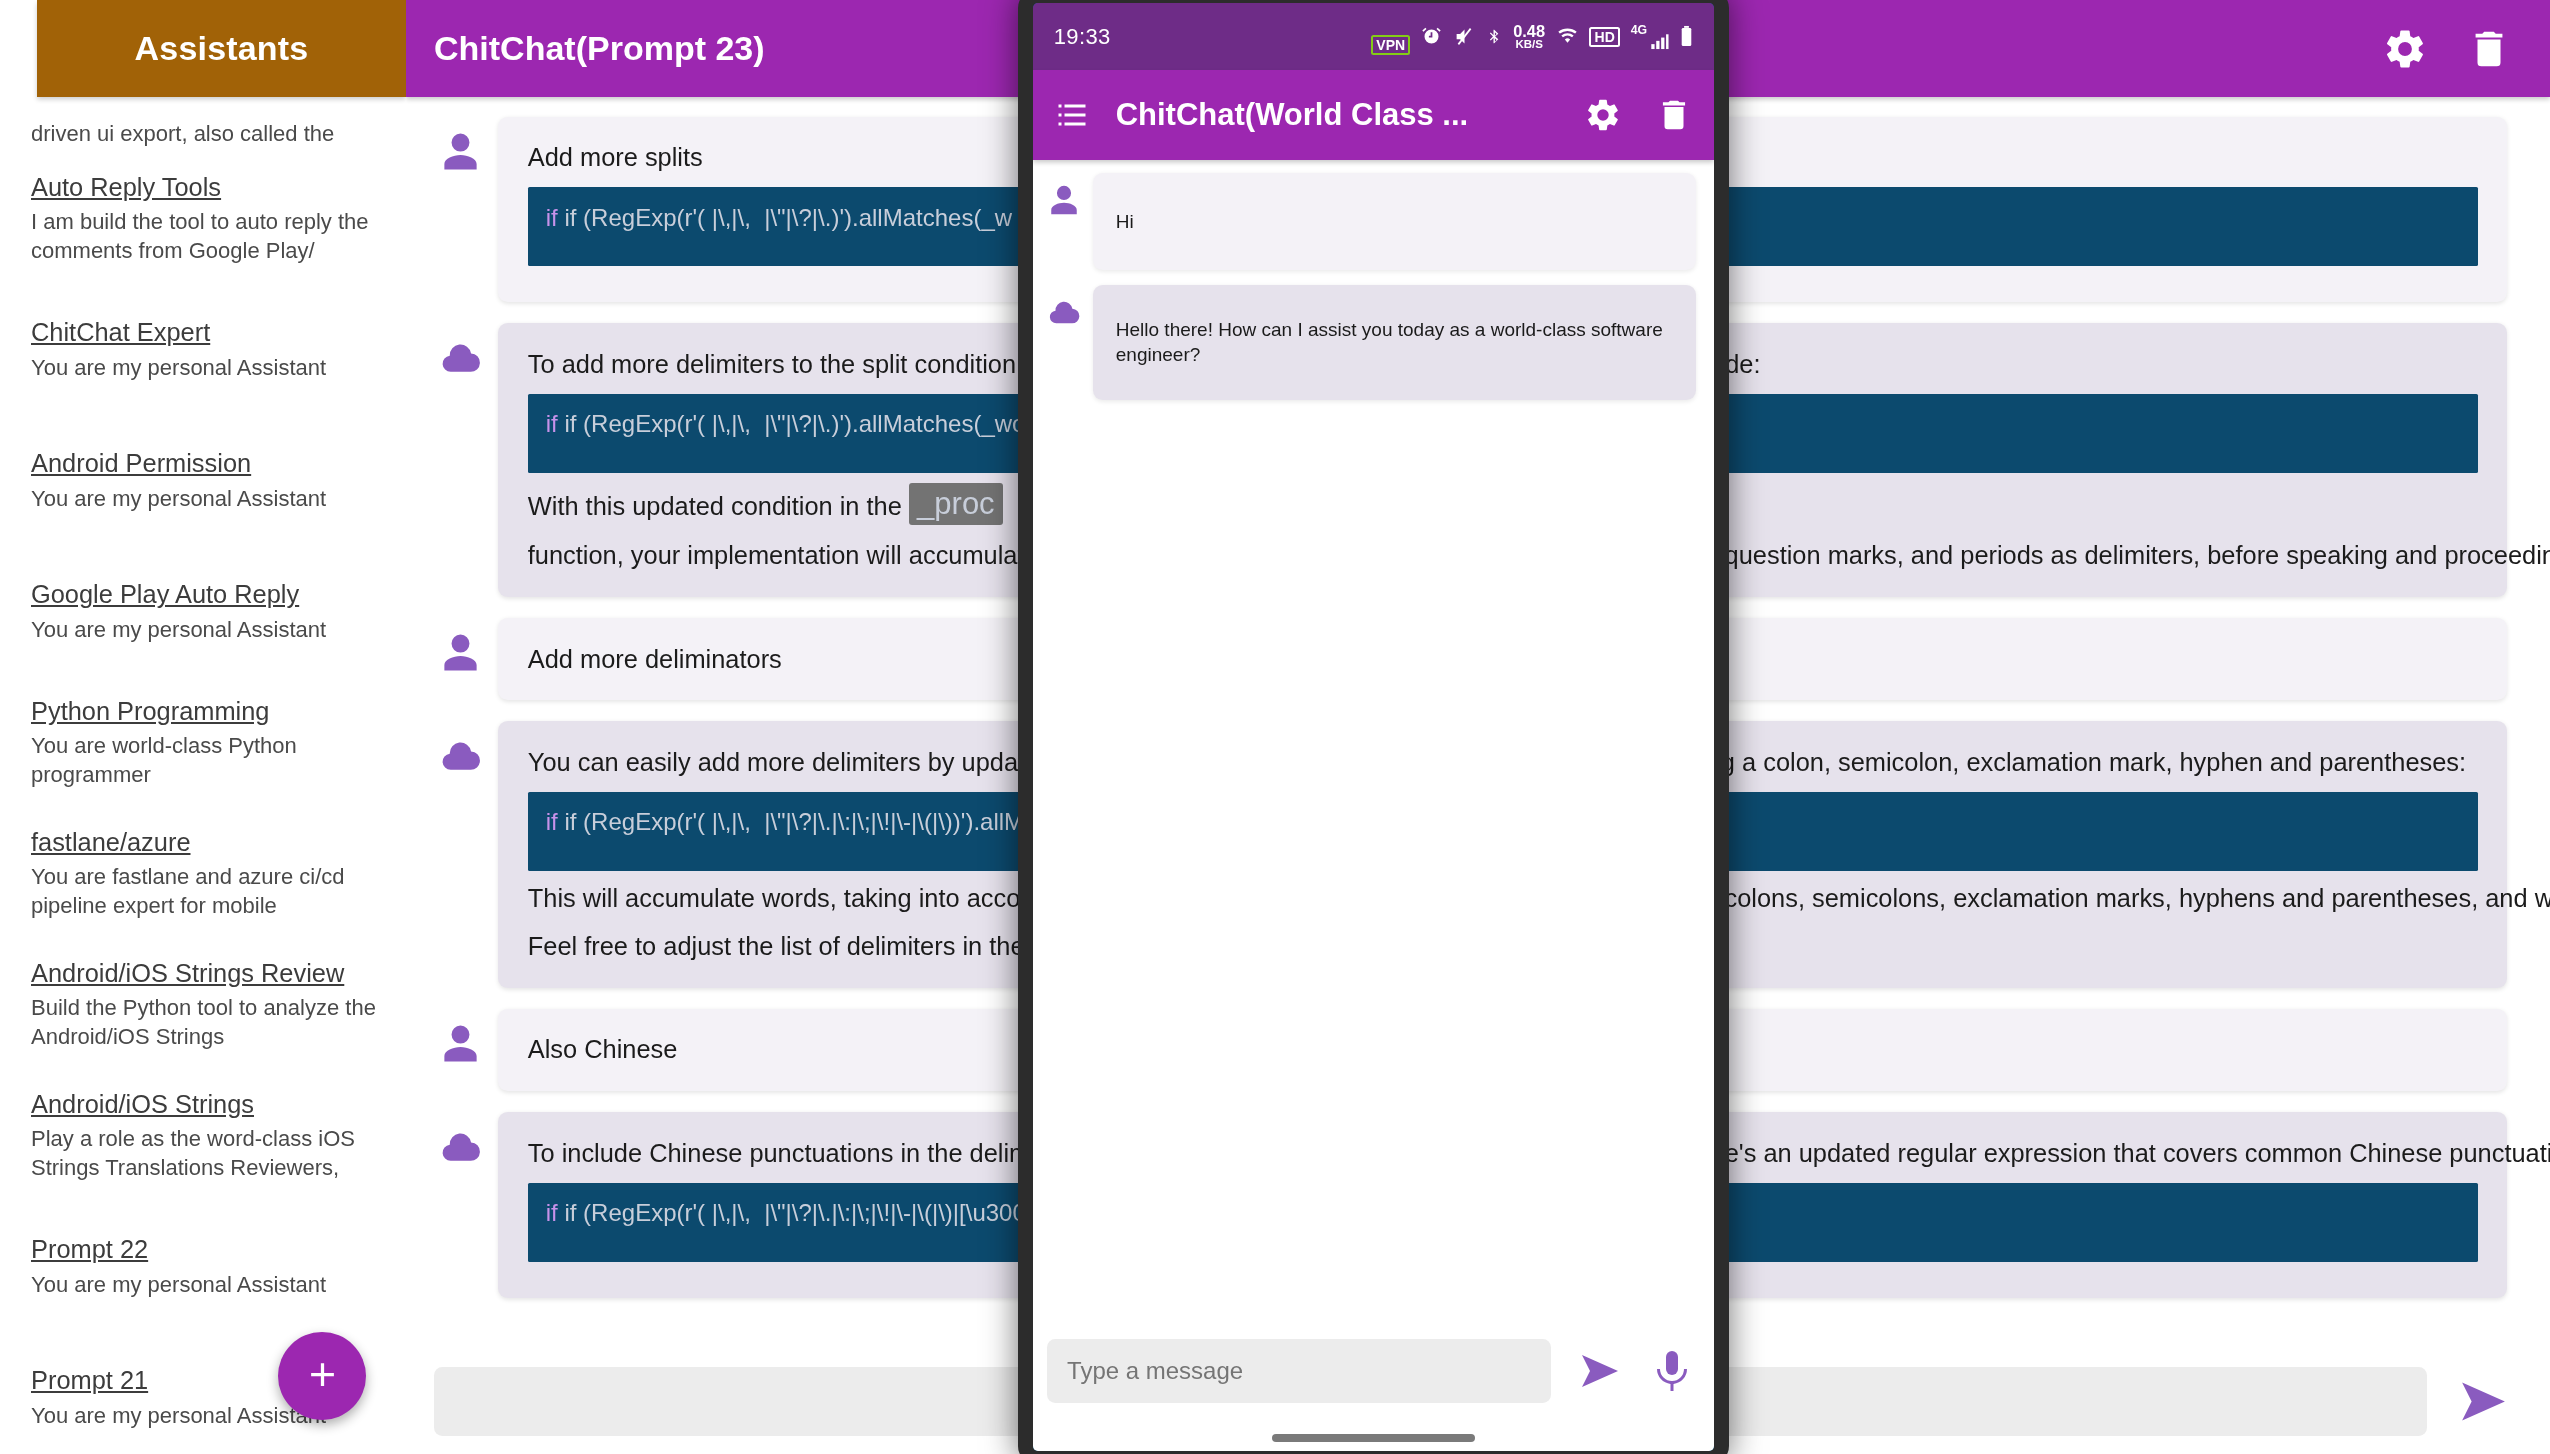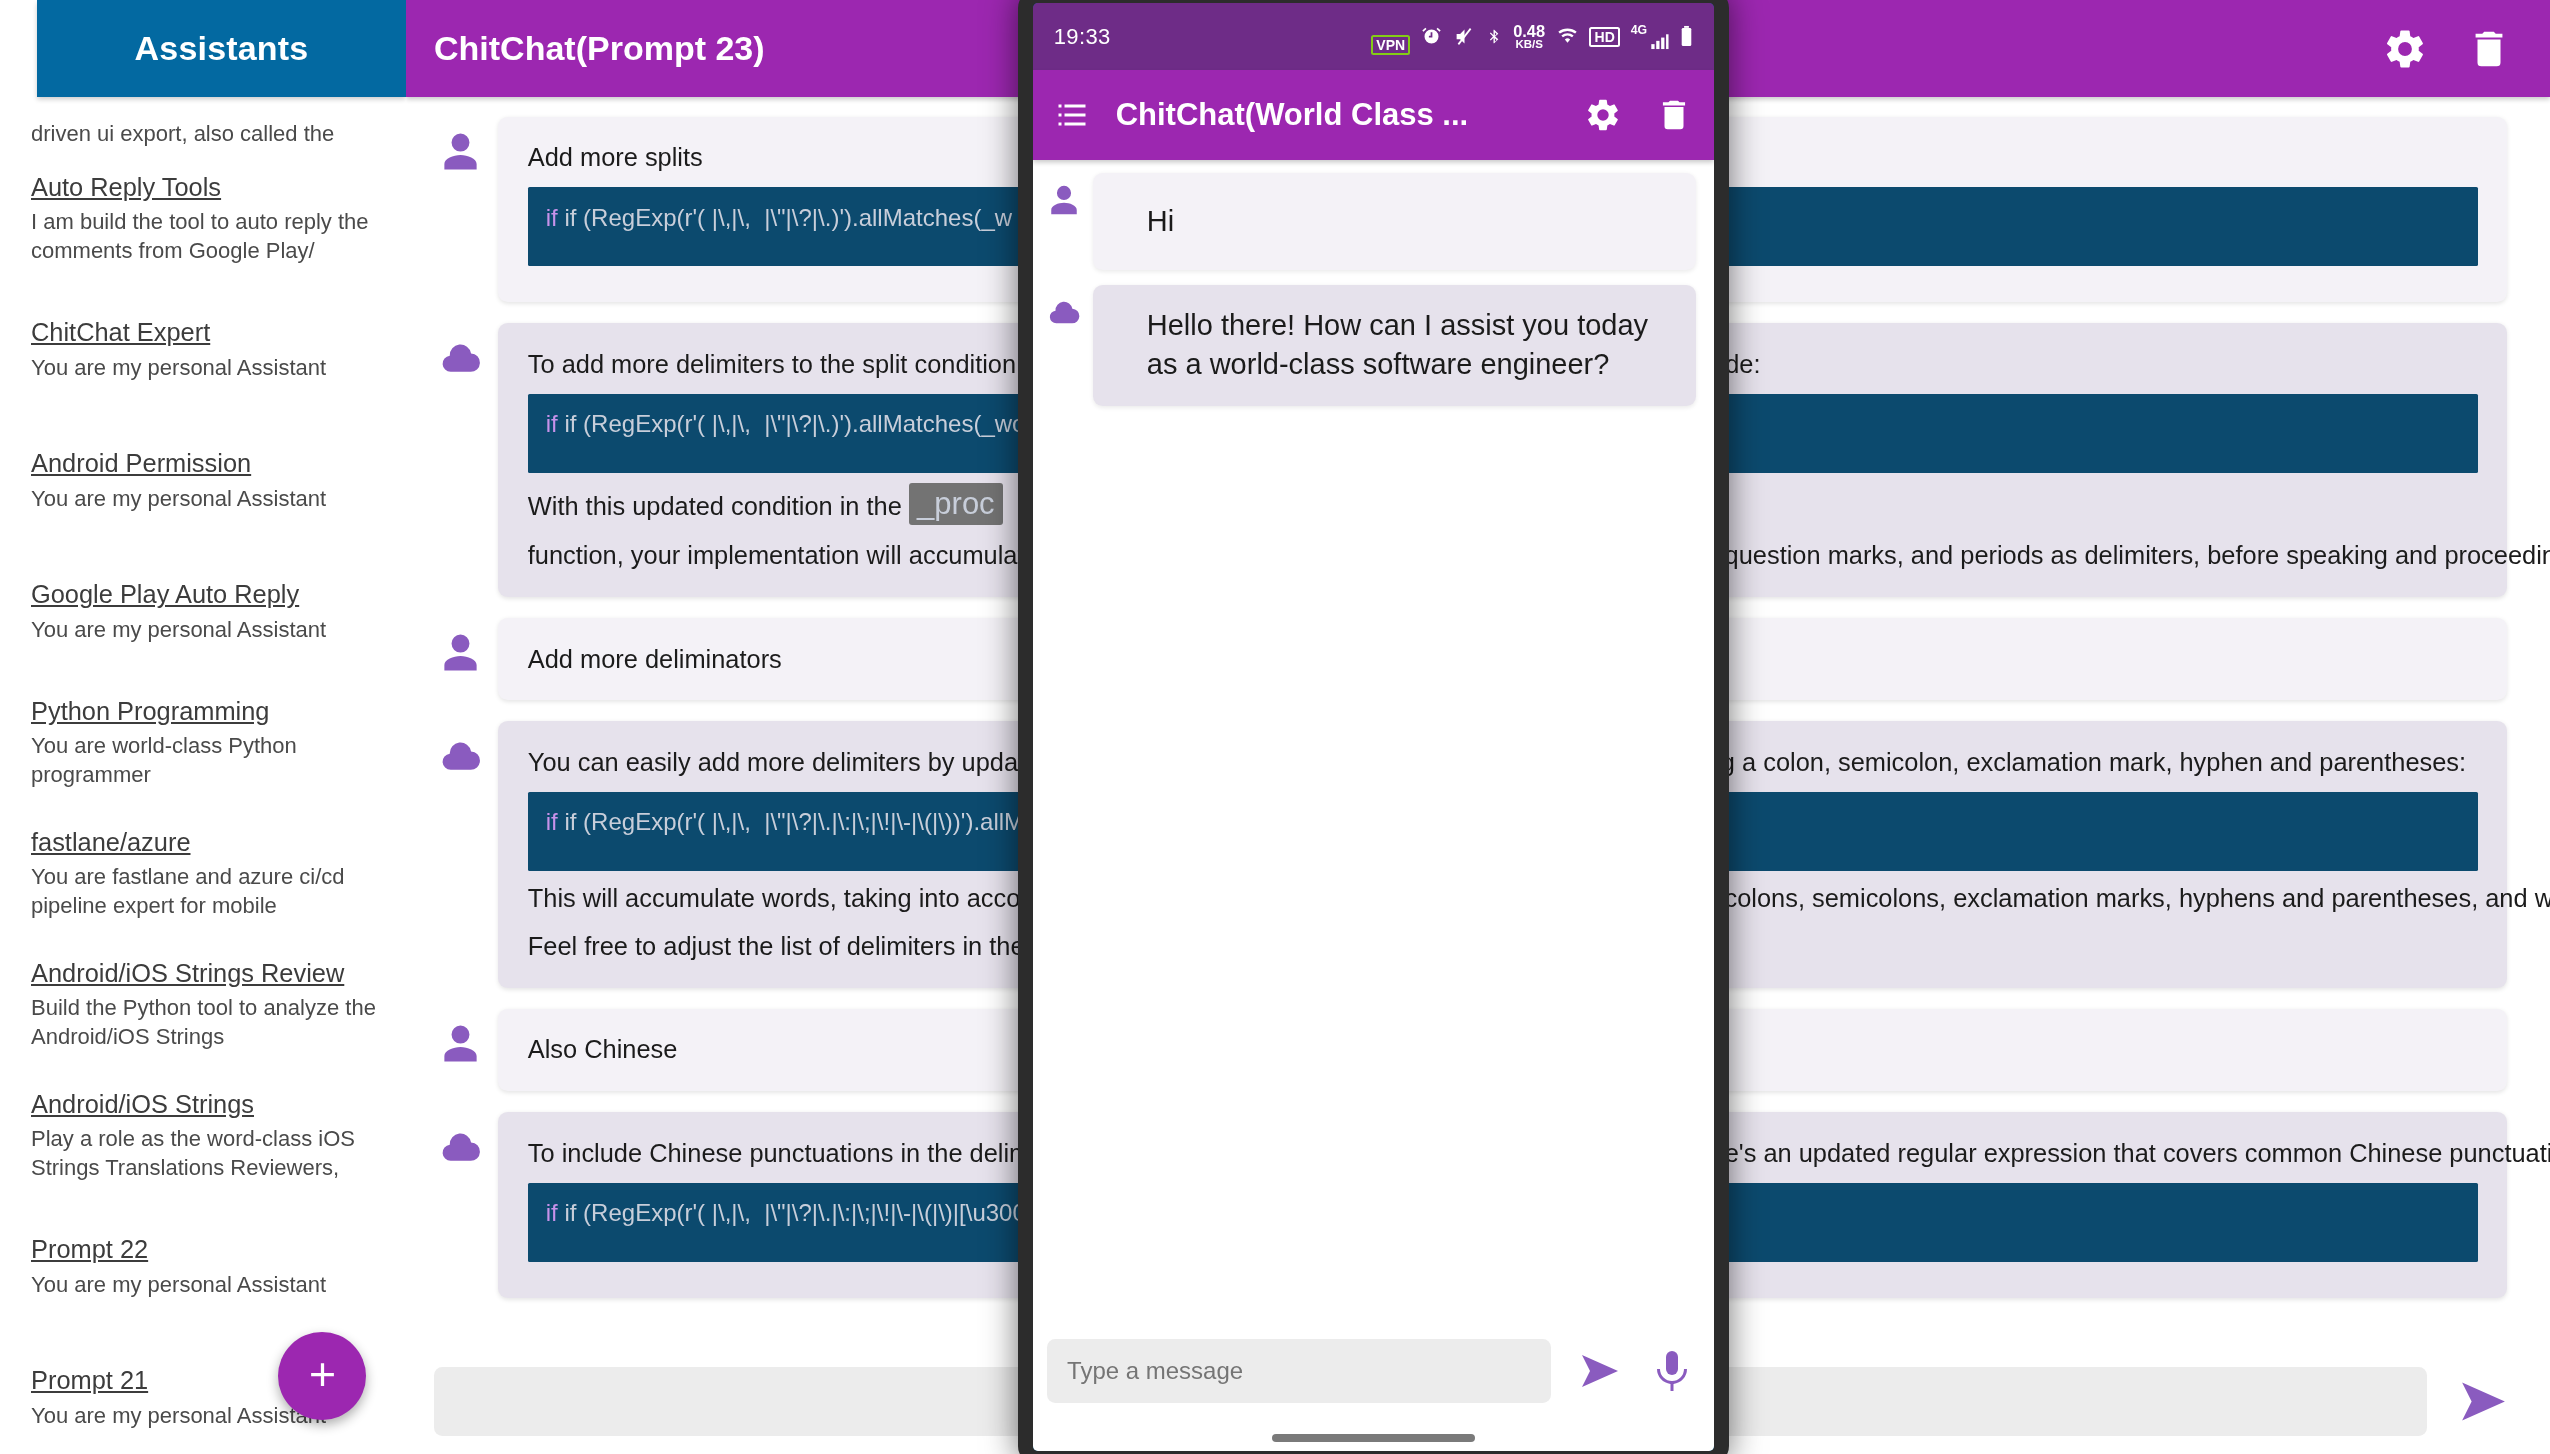--- a/index.html
+++ b/index.html
@@ -20,21 +20,21 @@
   
   #sidebar {
     position: relative;
     width: 406px; height: 100%;
     background: #ffffff;
     flex: 0 0 406px;
     overflow: hidden;
   }
   #sidebar-appbar {
     height: 97px;
-    background: #0369a1;
+    background: #a16207;
     display: flex; align-items: center; justify-content: center;
     color: #fff;
     box-shadow: 0 2.5px 4.9px rgba(0,0,0,.20);
     position: relative; z-index: 5; margin-left: 37px;
   }
   #sidebar-title {
     font-size: 34px; font-weight: 700; letter-spacing: 0.2px;
   }
   #sidebar-list {
     position: absolute;
@@ -228,21 +228,21 @@
   .ph-row { display: flex; align-items: flex-start; margin-bottom: 14.7px; }
   .ph-avatar { flex: 0 0 34px; width: 34px; height: 34px; margin: 9.8px 11.5px 0 1.6px; }
   .ph-avatar svg { width: 100%; height: 100%; fill: #8A5BBF; }
   .ph-bubble {
     flex: 1 1 auto; border-radius: 9.8px;
     padding: 21px 23px;
     box-shadow: 0 1.6px 4.1px rgba(0,0,0,.08);
   }
   .ph-bubble.user { background: #F4F2F7; min-height: 97px; display:flex; align-items:center;}
   .ph-bubble.bot  { background: #E6E2EC; min-height: 115px; display:flex; align-items:center;}
-  .ph-bubble p { font-size: 29px; line-height: 1.36; color: #1b1b1b; margin-left: 31px; }
+  .ph-bubble p { font-size: 19px; line-height: 1.36; color: #1b1b1b; }
 
   #phone-input-bar {
     flex: 0 0 auto; height: 108px;
     background: #fff;
     display: flex; align-items: center;
     padding: 0 18px 0 14.7px;
   }
   #phone-input {
     flex: 1 1 auto; height: 64px;
     background: #ECECEC; border: none; border-radius: 8.2px;

